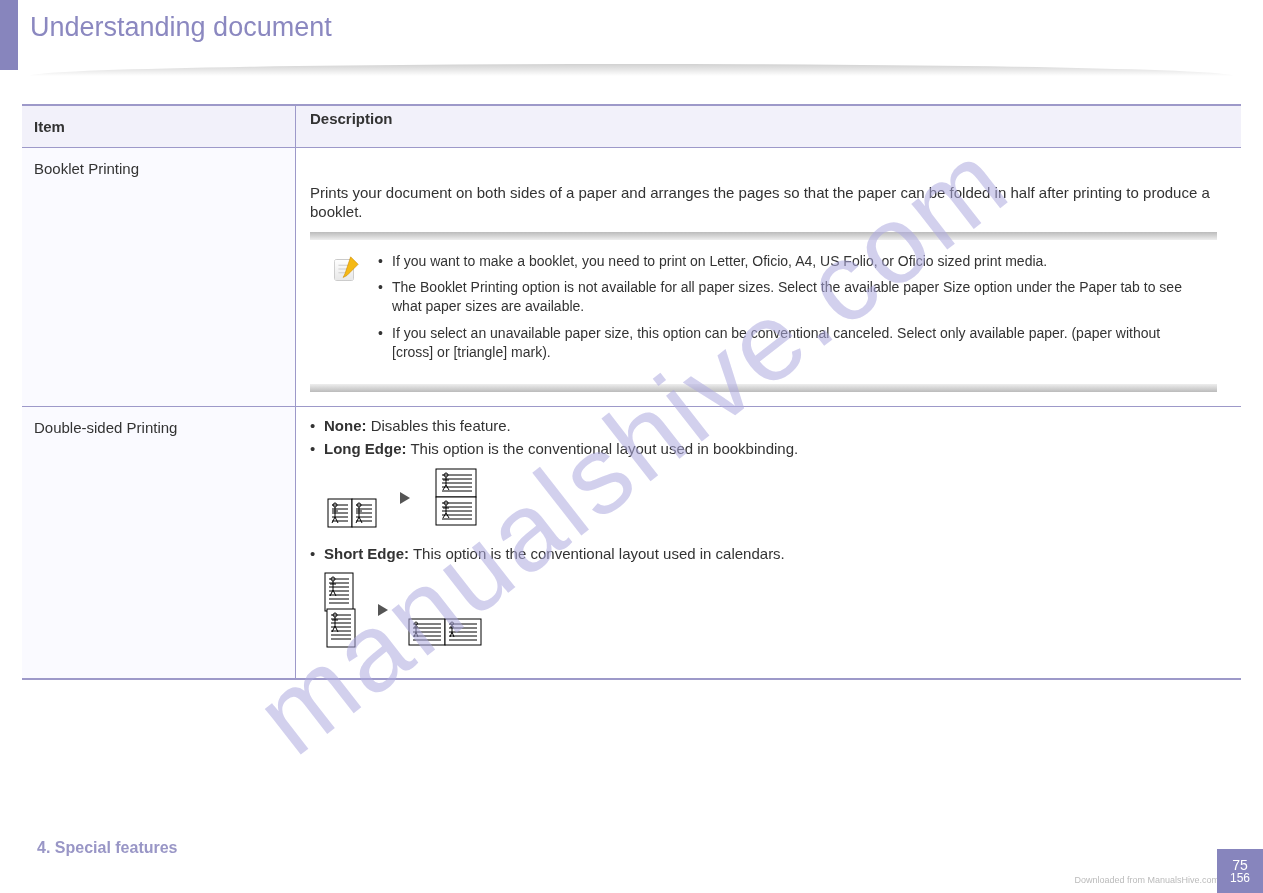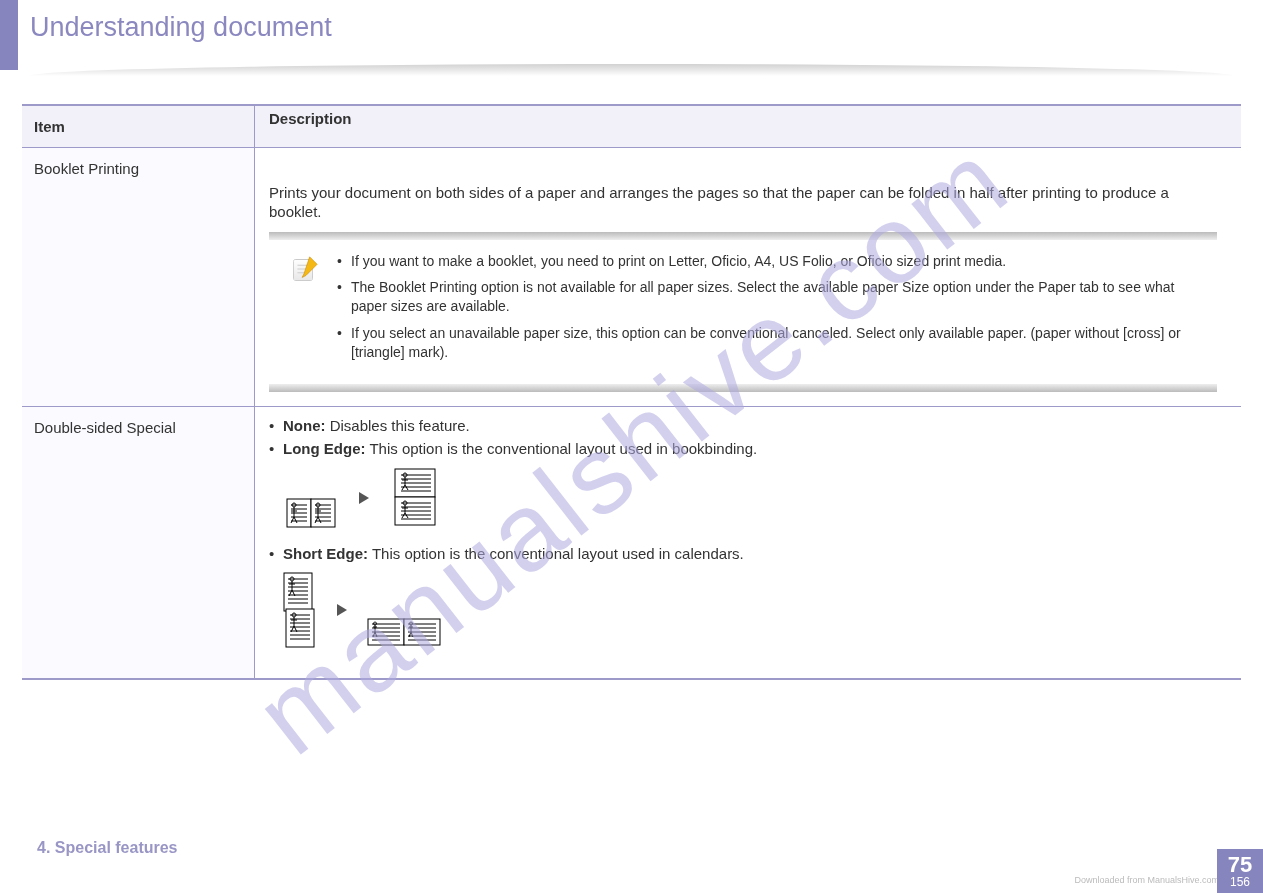--- a/index.html
+++ b/index.html
@@ -63,21 +63,21 @@
     top: 104px;
     left: 22px;
     right: 22px;
     border-top: 2px solid #9d99c9;
     border-bottom: 2px solid #9d99c9;
   }
   .layout-row {
     display: flex;
   }
   .left-col {
-    width: 233px;
+    width: 274px;
     flex-shrink: 0;
     border-right: 1px solid #9d99c9;
     padding: 12px;
     font-size: 15px;
     color: #333;
     background: #fafaff;
   }
   .right-col {
     flex: 1;
     padding: 4px 24px 14px 14px;
@@ -186,21 +186,21 @@
     width: 46px; height: 44px;
     background: #8785bd;
     display: flex;
     flex-direction: column;
     align-items: center;
     justify-content: center;
     color: #fff;
     font-size: 12px;
     line-height: 1.0;
   }
-  .footer .pagebox .pg-main { font-size: 22px; font-weight: 700; }
+  .footer .pagebox .pg-main { font-size: 14px; font-weight: 400; }
   .footer .docnote {
     position: absolute;
     right: 44px;
     bottom: 8px;
     font-size: 9px;
     color: #bbb;
   }
 </style>
 </head>
 <body>
@@ -249,21 +249,21 @@
             <div class="bline">The Booklet Printing option is not available for all paper sizes. Select the available paper Size option under the Paper tab to see what paper sizes are available.</div>
             <div class="bline">If you select an unavailable paper size, this option can be conventional canceled. Select only available paper. (paper without [cross] or [triangle] mark).</div>
           </div>
         </div>
         <div class="bar-bottom"></div>
       </div>
     </div>
   </div>
 
   <div class="layout-row divider-row">
-    <div class="left-col">Double-sided Special</div>
+    <div class="left-col">Double-sided Printing</div>
     <div class="right-col">
 
       <div class="bullet-line">
         <b>None:</b><span> Disables this feature.</span>
       </div>
 
       <div class="bullet-line">
         <b>Long Edge:</b><span> This option is the conventional layout used in bookbinding.</span>
       </div>
 

